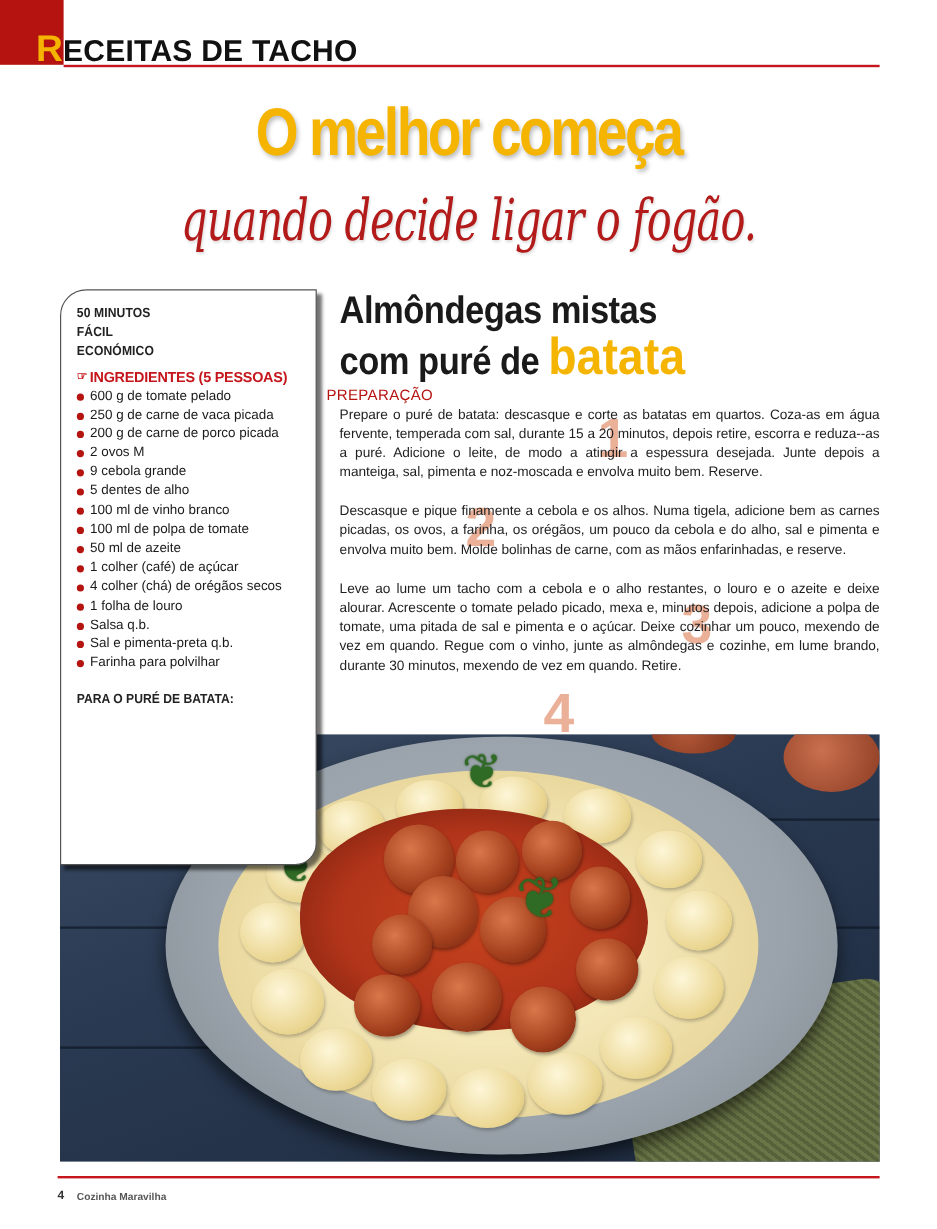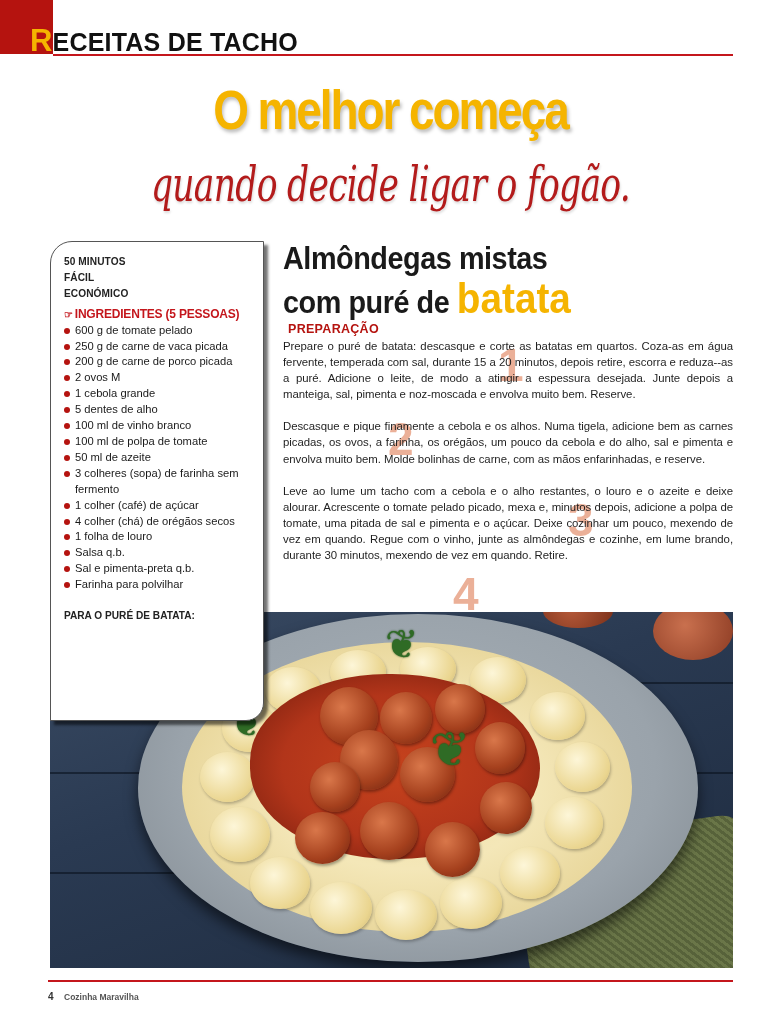--- a/index.html
+++ b/index.html
@@ -23,21 +23,21 @@
   .ing-heading .hand-icon { font-size: 10px; margin-right: 2px; color: #c4161c; }
   .ing-list { list-style: none; }
   .ing-list li { position: relative; padding-left: 11px; color: #1a1a1a; }
   .ing-list li::before { content: ""; position: absolute; left: 0; top: 5px; width: 6px; height: 6px; border-radius: 50%; background: #b5130f; }
   .sub-heading { margin-top: 15px; font-weight: bold; font-size: 11px; color: #222; transform: scaleX(0.92); transform-origin: left; }
 
   
   .recipe-title { position: absolute; left: 283px; top: 238px; font-family: "Liberation Sans", sans-serif; font-weight: bold; color: #1a1a1a; font-size: 32px; line-height: 40px; letter-spacing: -0.5px; transform: scaleX(0.9); transform-origin: left; }
   .recipe-title .accent { color: #f5b400; font-size: 43px; letter-spacing: 0; }
 
-  .prep-heading { position: absolute; left: 288px; top: 322px; color: #b5130f; font-weight: bold; font-size: 12.5px; letter-spacing: 0.3px; }
+  .prep-heading { position: absolute; left: 272px; top: 322px; color: #b5130f; font-weight: normal; font-size: 12.5px; letter-spacing: 0.3px; }
 
   .steps { position: absolute; left: 283px; top: 338px; width: 450px; }
   .step { position: relative; font-size: 11.4px; line-height: 16.1px; color: #1f1f1f; text-align: justify; margin-bottom: 16px; letter-spacing: -0.05px; }
   .step-num { position: absolute; font-family: "Liberation Sans", sans-serif; font-weight: bold; font-size: 46px; color: #e59676; opacity: 0.75; line-height: 46px; z-index: 0; }
   .step-text { position: relative; z-index: 1; }
   .end-mark { color: #c4161c; font-size: 10px; margin-left: 3px; }
 
   
   .photo { position: absolute; left: 50px; top: 612px; width: 683px; height: 356px; overflow: hidden; background: linear-gradient(160deg, #3a4b63 0%, #2a3a52 40%, #1d2a3e 100%); }
   .plank { position: absolute; left: 0; width: 100%; height: 2px; background: rgba(10,18,30,0.6); }
@@ -73,26 +73,25 @@
 
   <div class="ing-heading">
     <span class="hand-icon">☞</span>
     <span>INGREDIENTES (5 PESSOAS)</span>
   </div>
   <ul class="ing-list">
     <li>600 g de tomate pelado</li>
     <li>250 g de carne de vaca picada</li>
     <li>200 g de carne de porco picada</li>
     <li>2 ovos M</li>
-    <li>1 cebola grande</li>
+    <li>9 cebola grande</li>
     <li>5 dentes de alho</li>
     <li>100 ml de vinho branco</li>
     <li>100 ml de polpa de tomate</li>
     <li>50 ml de azeite</li>
-    <li>3 colheres (sopa) de farinha sem fermento</li>
     <li>1 colher (café) de açúcar</li>
     <li>4 colher (chá) de orégãos secos</li>
     <li>1 folha de louro</li>
     <li>Salsa q.b.</li>
     <li>Sal e pimenta-preta q.b.</li>
     <li>Farinha para polvilhar</li>
   </ul>
 
   <div class="sub-heading">PARA O PURÉ DE BATATA:</div>
 </div>

